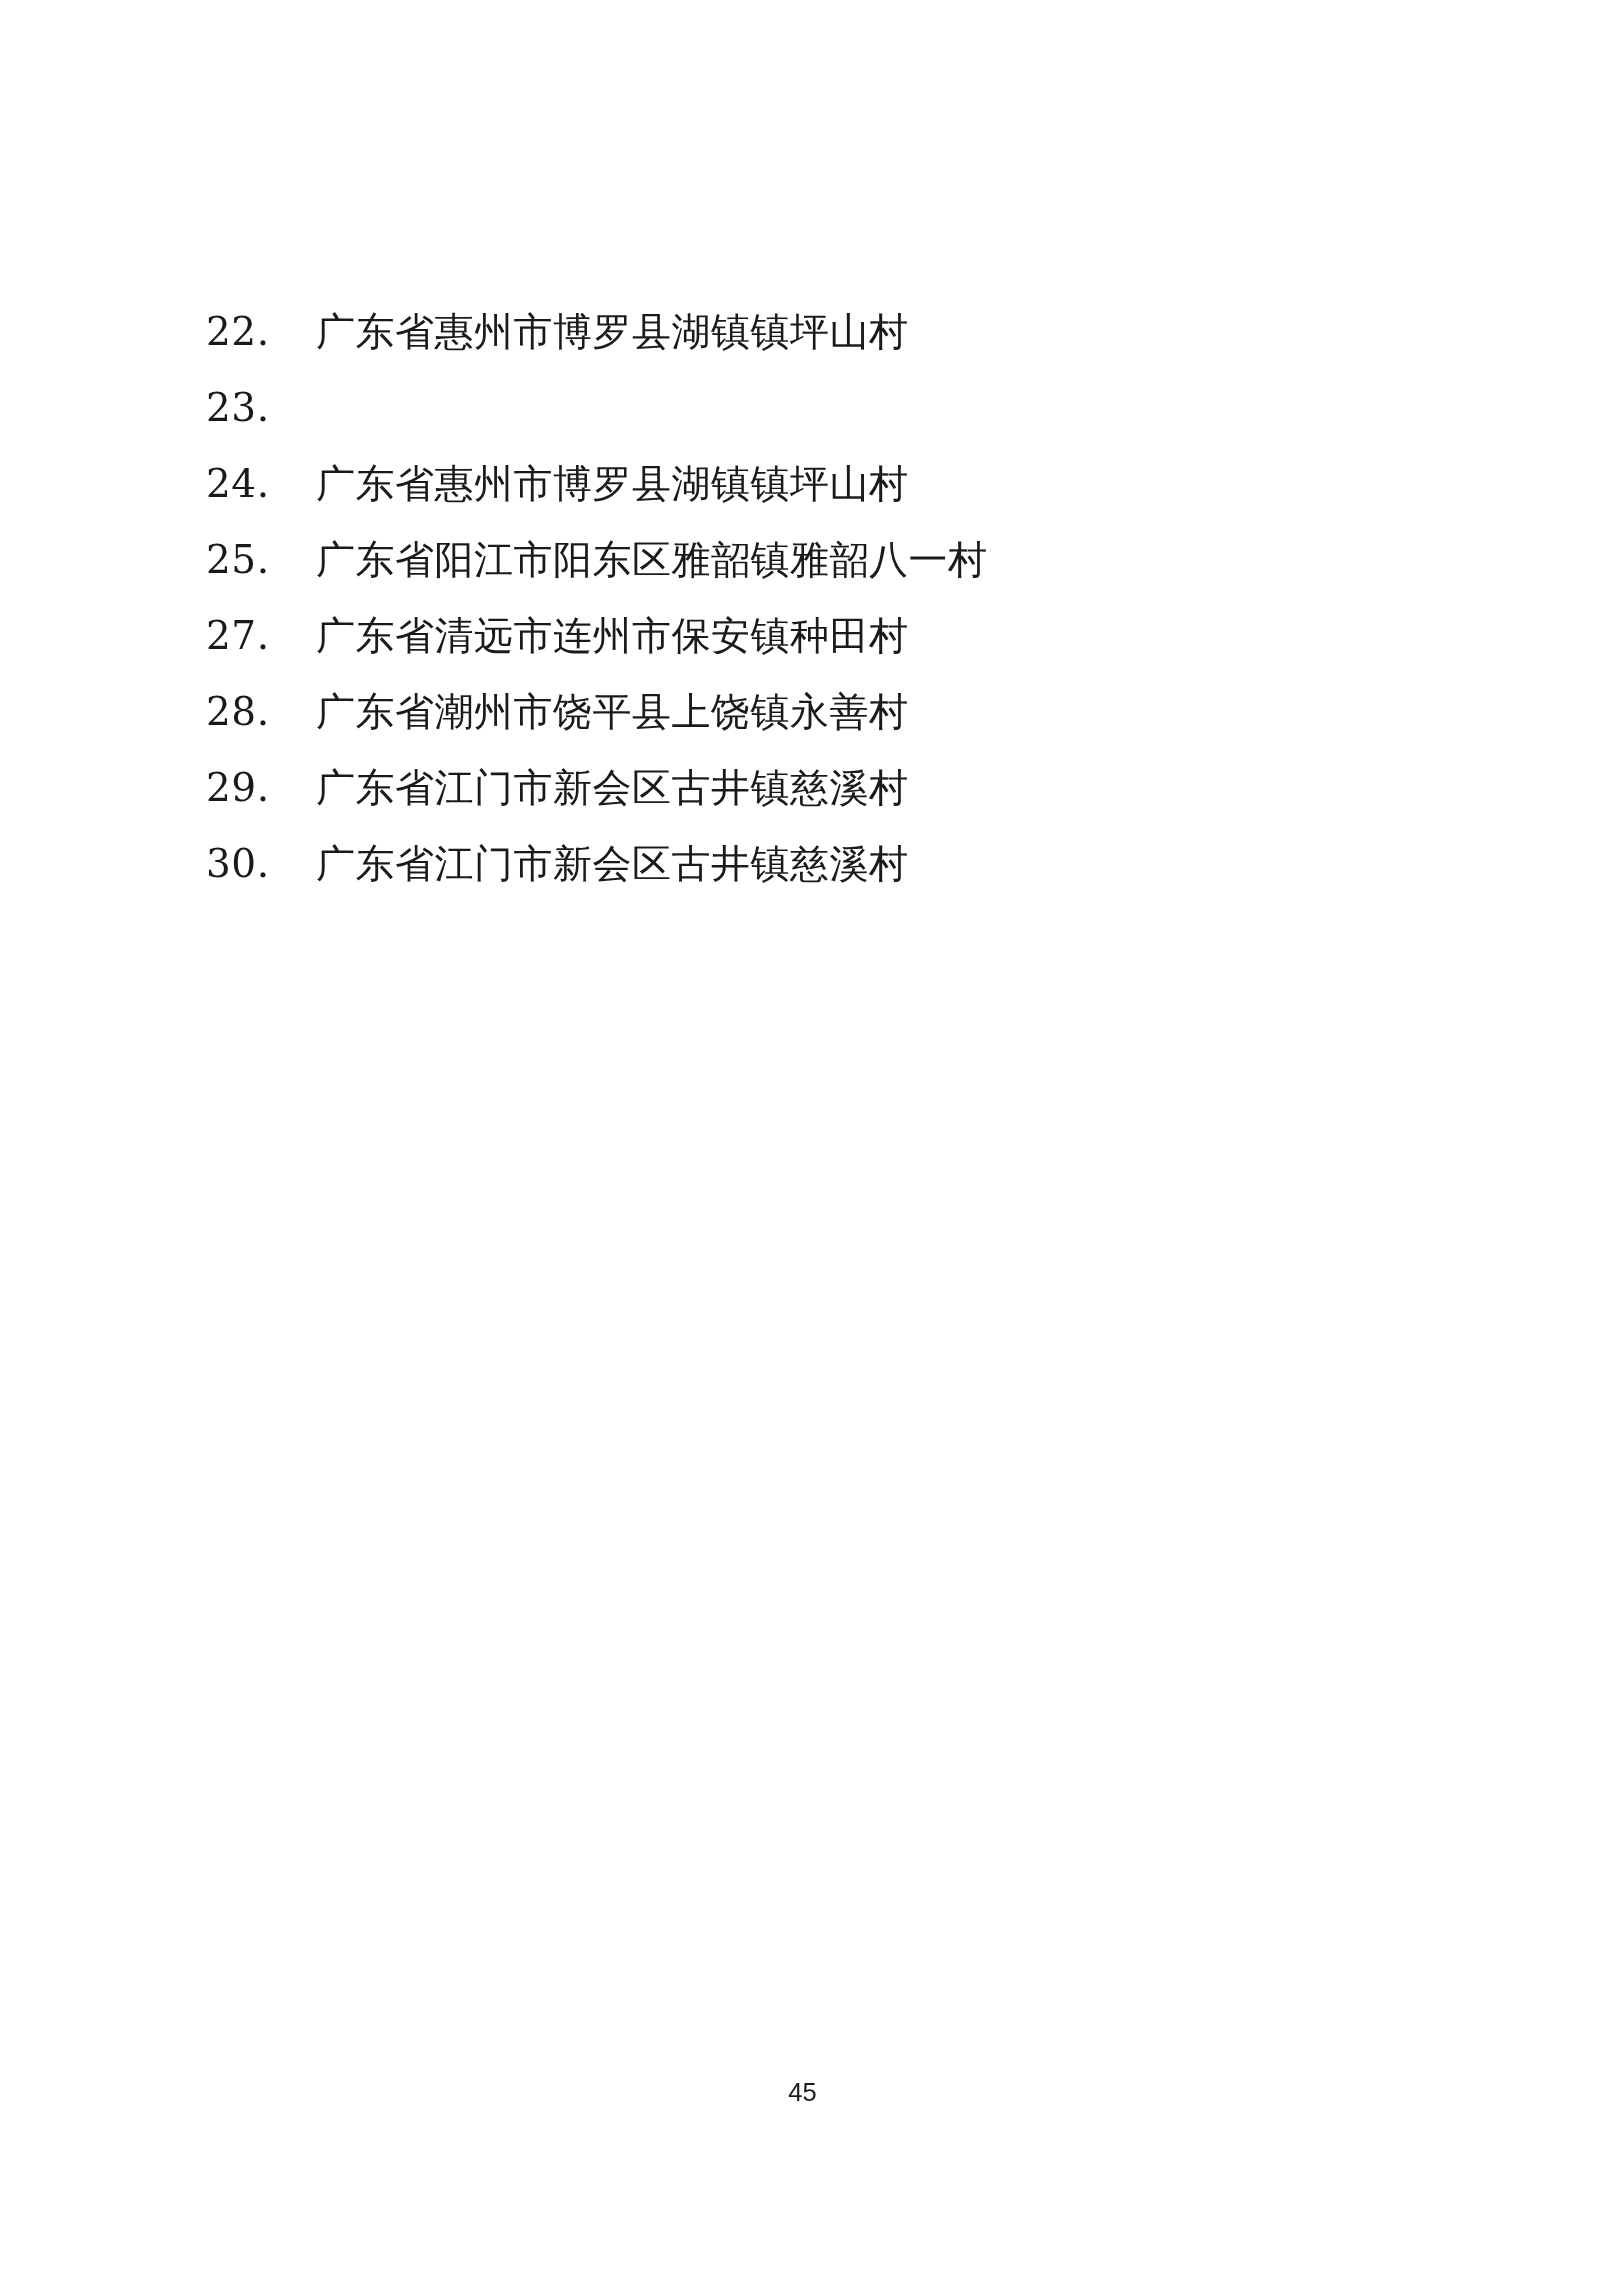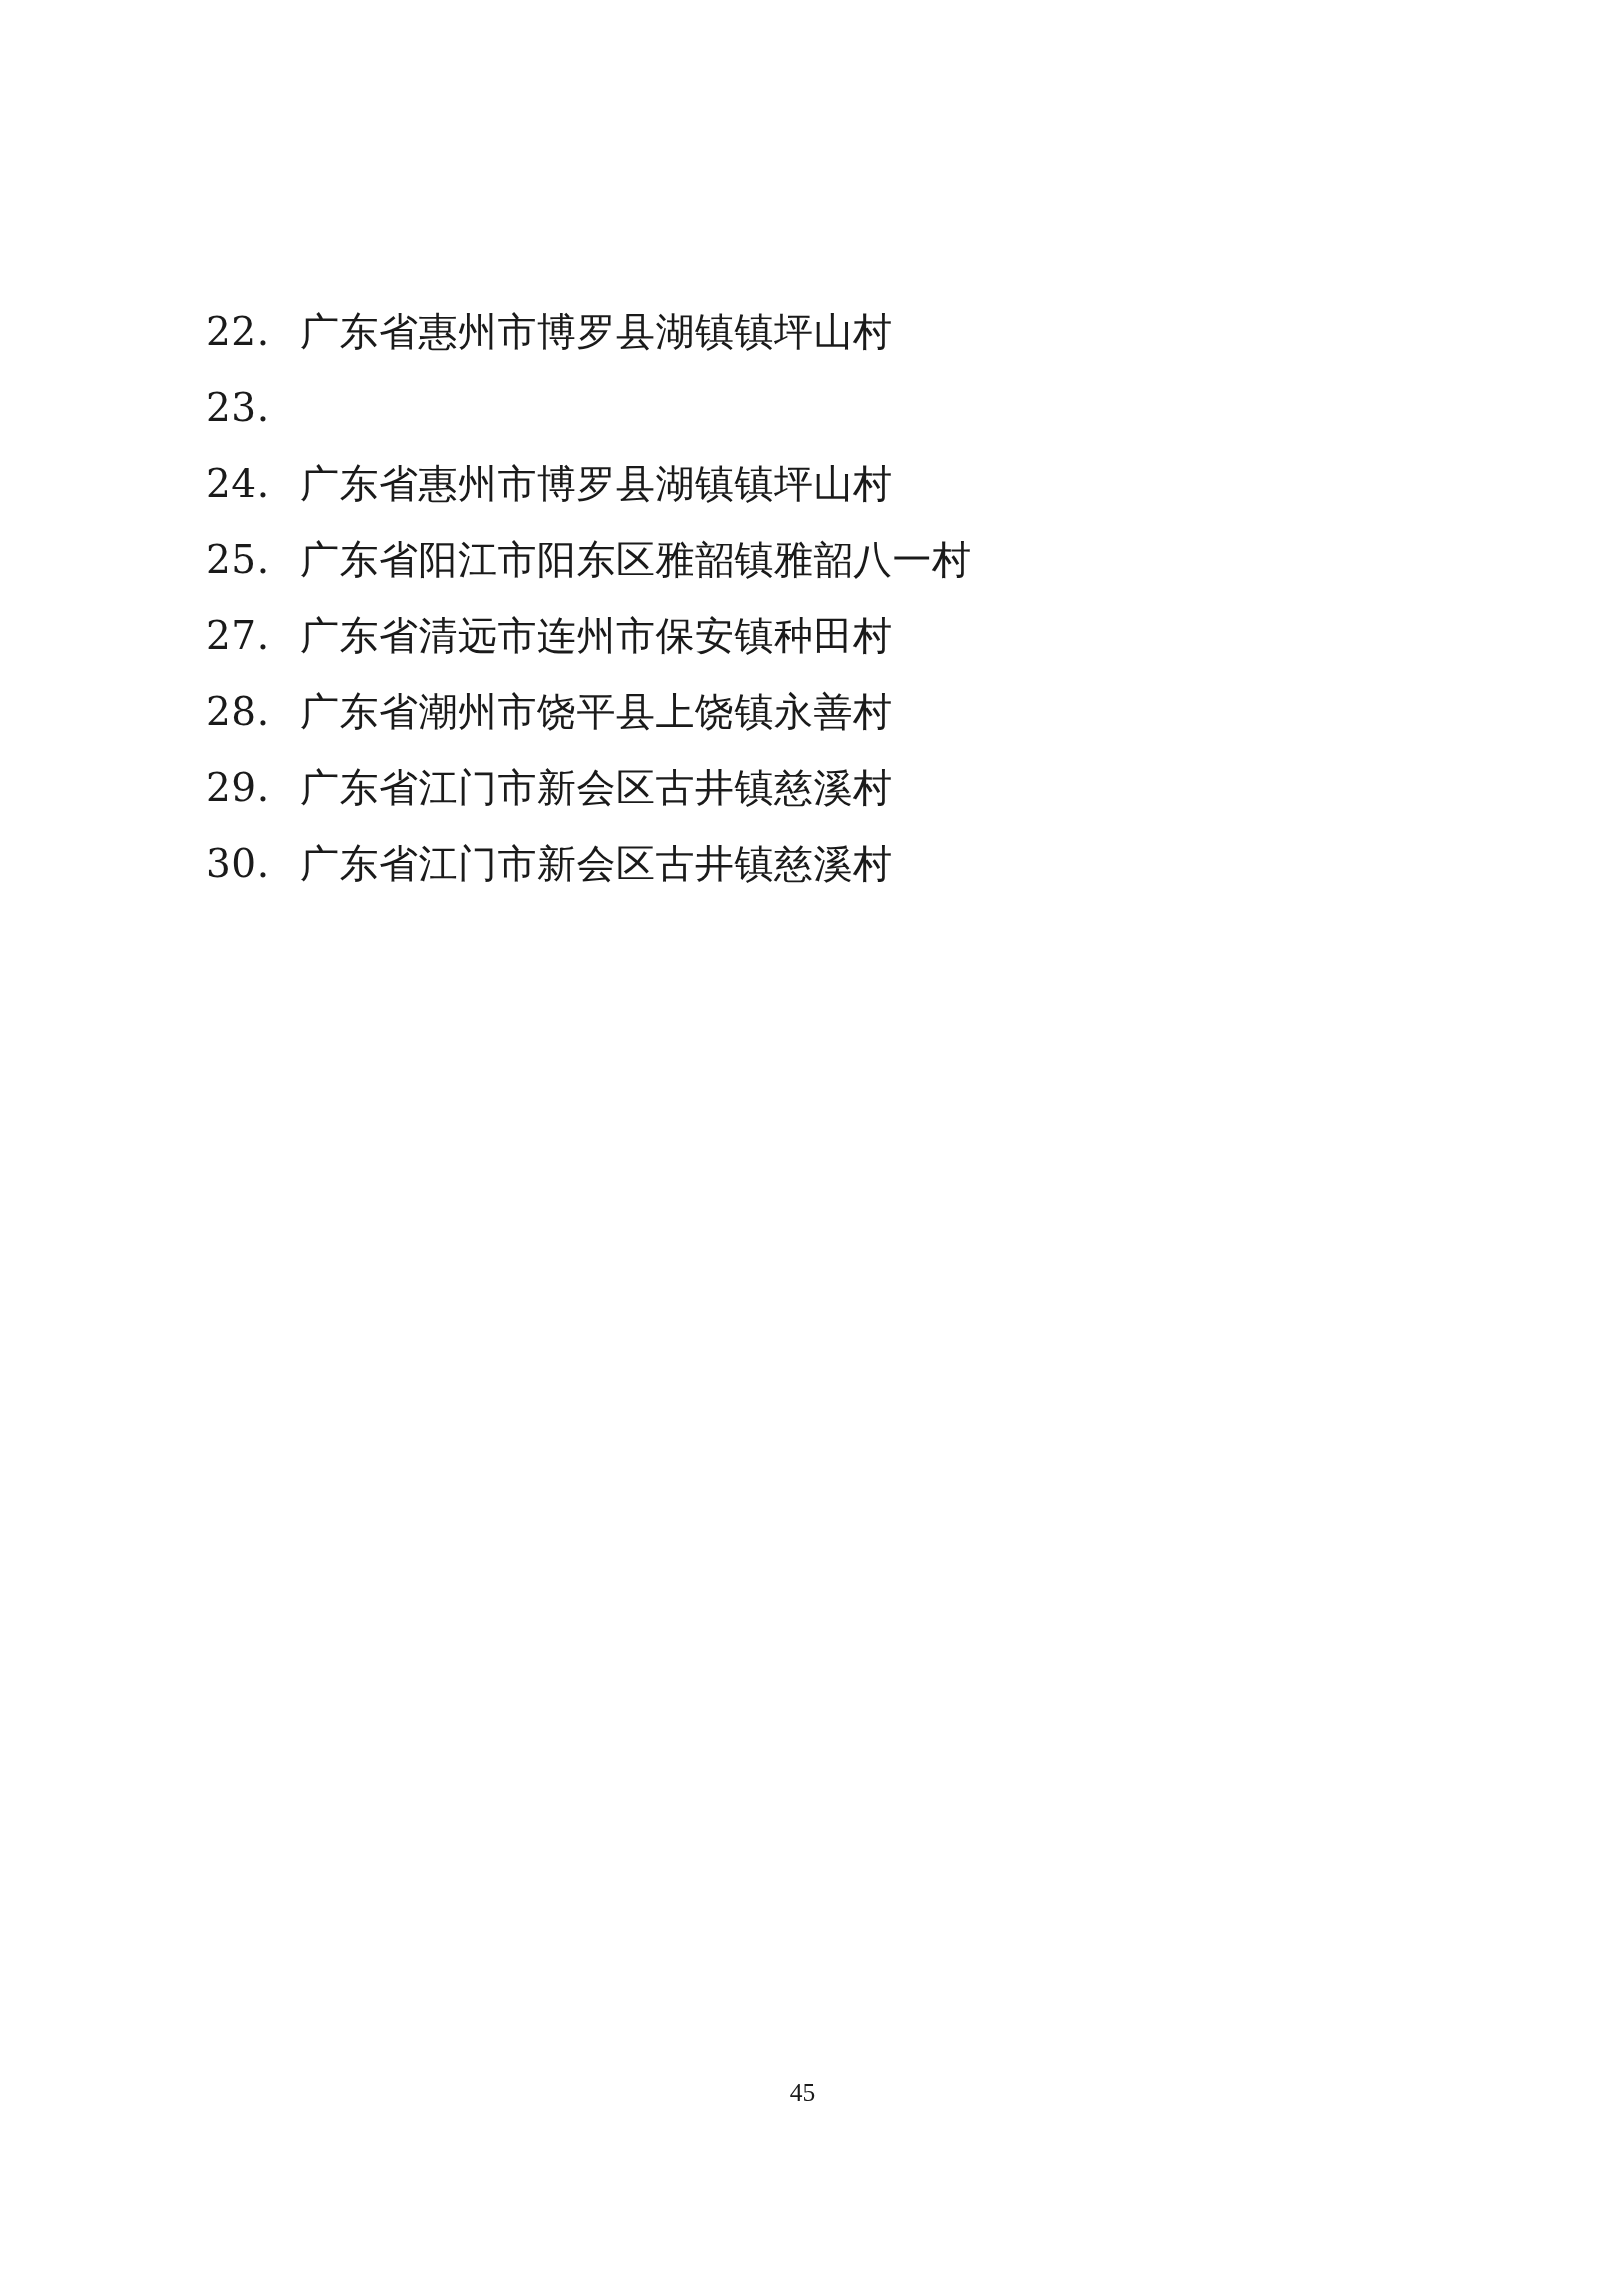--- a/index.html
+++ b/index.html
@@ -26,40 +26,41 @@
     top: 294px;
     width: 1225px;
   }
   .list-item {
     display: flex;
     align-items: flex-end;
     font-size: 39px;
     line-height: 76px;
     letter-spacing: 0.5px;
     white-space: nowrap;
+    gap: 16px;
   }
   .item-number {
     display: inline-block;
     width: 94px;
     flex: 0 0 94px;
     text-align: left;
     font-family: "DejaVu Serif", "Liberation Serif", serif;
   }
   .item-text {
     display: inline-block;
     font-family: "DejaVu Serif", "Liberation Serif", serif;
   }
   .page-number {
     position: absolute;
     left: 0;
     right: 16px;
     top: 2078px;
     text-align: center;
     font-size: 25.5px;
-    font-family: Liberation Serif, serif;
+    font-family: Liberation Sans, sans-serif;
     color: #1a1a1a;
   }
 </style>
 </head>
 <body>
 
 <div class="page">
 
   <div class="content">
 

